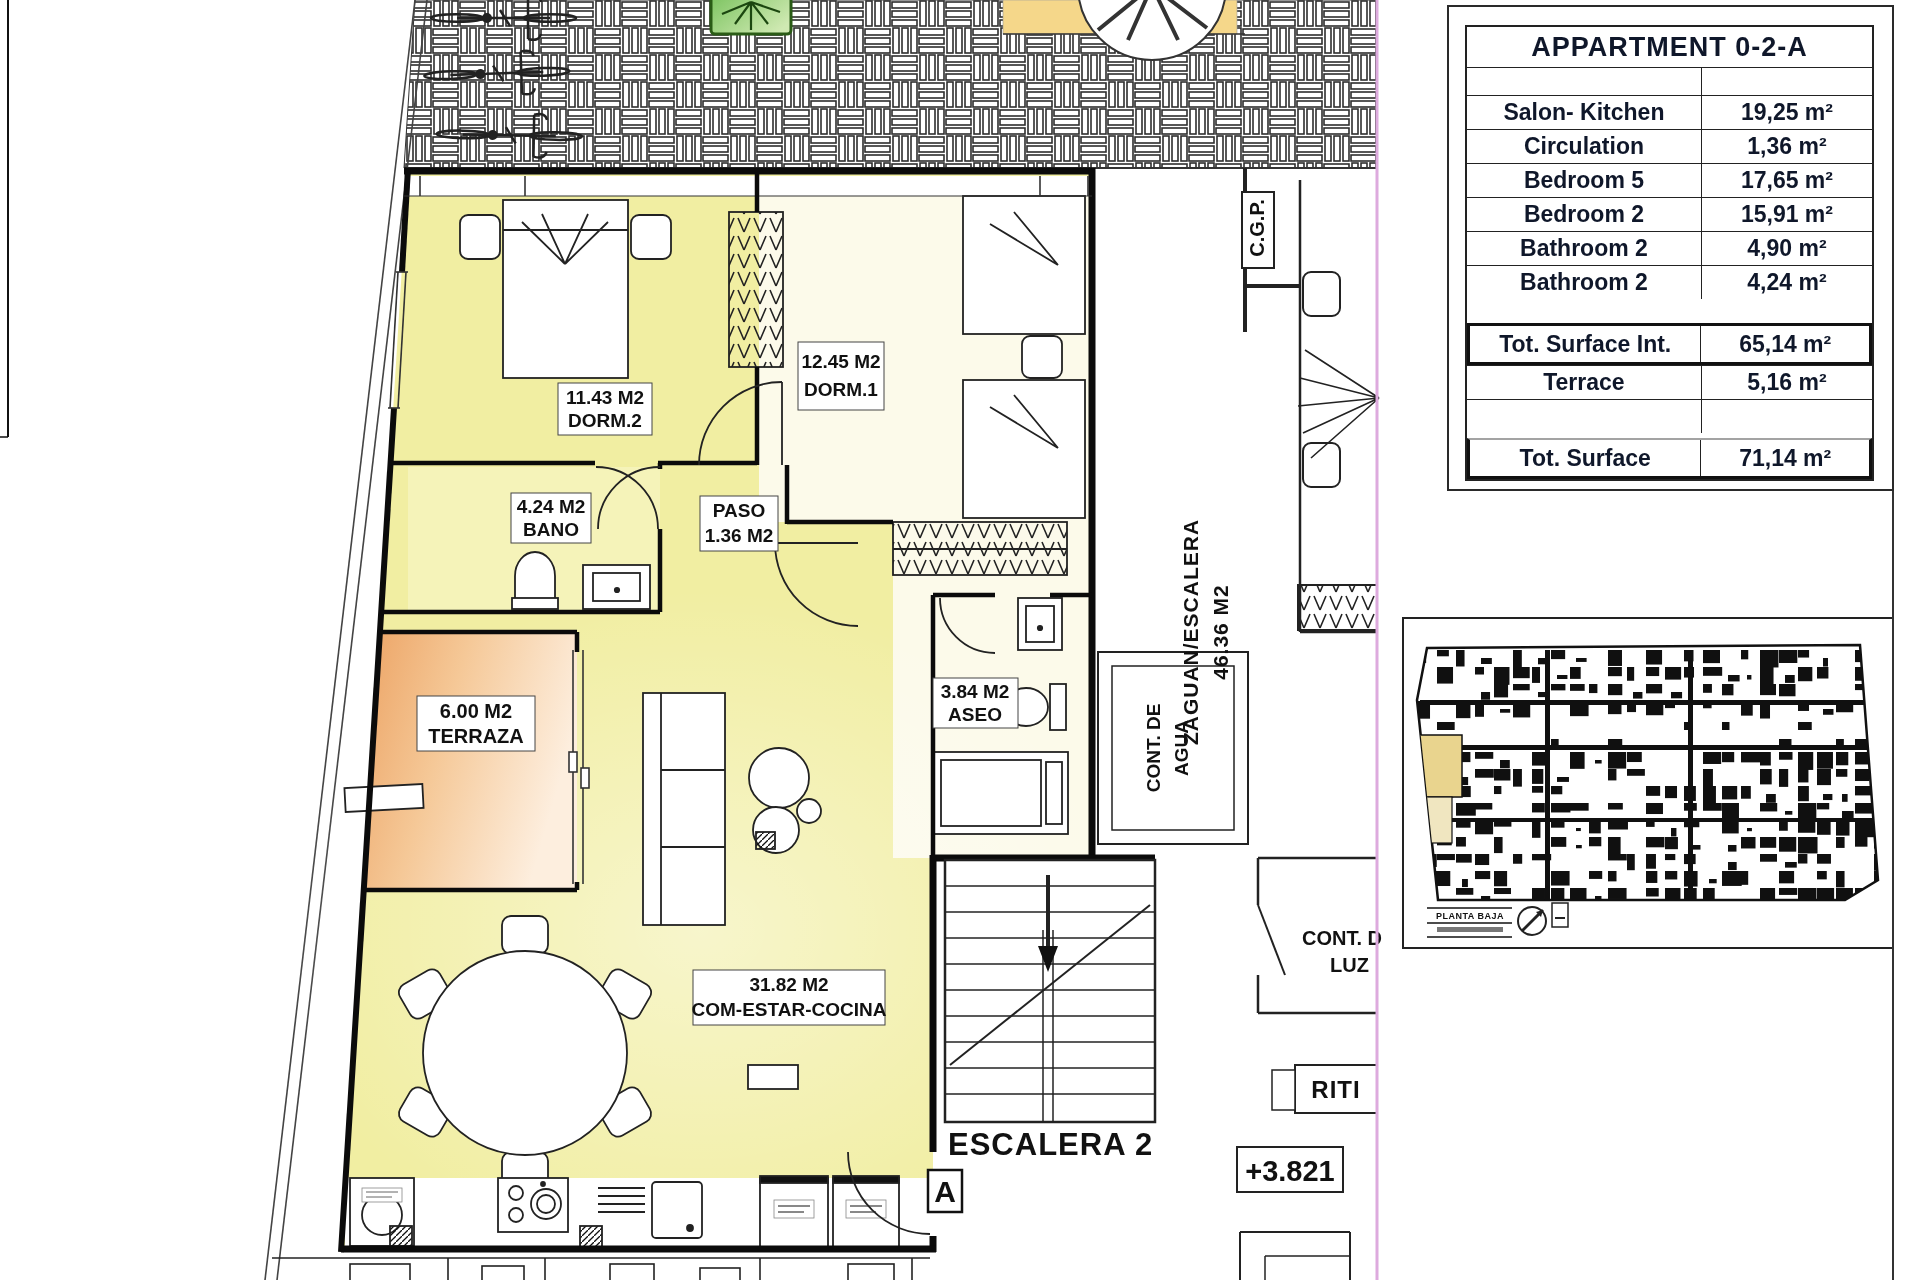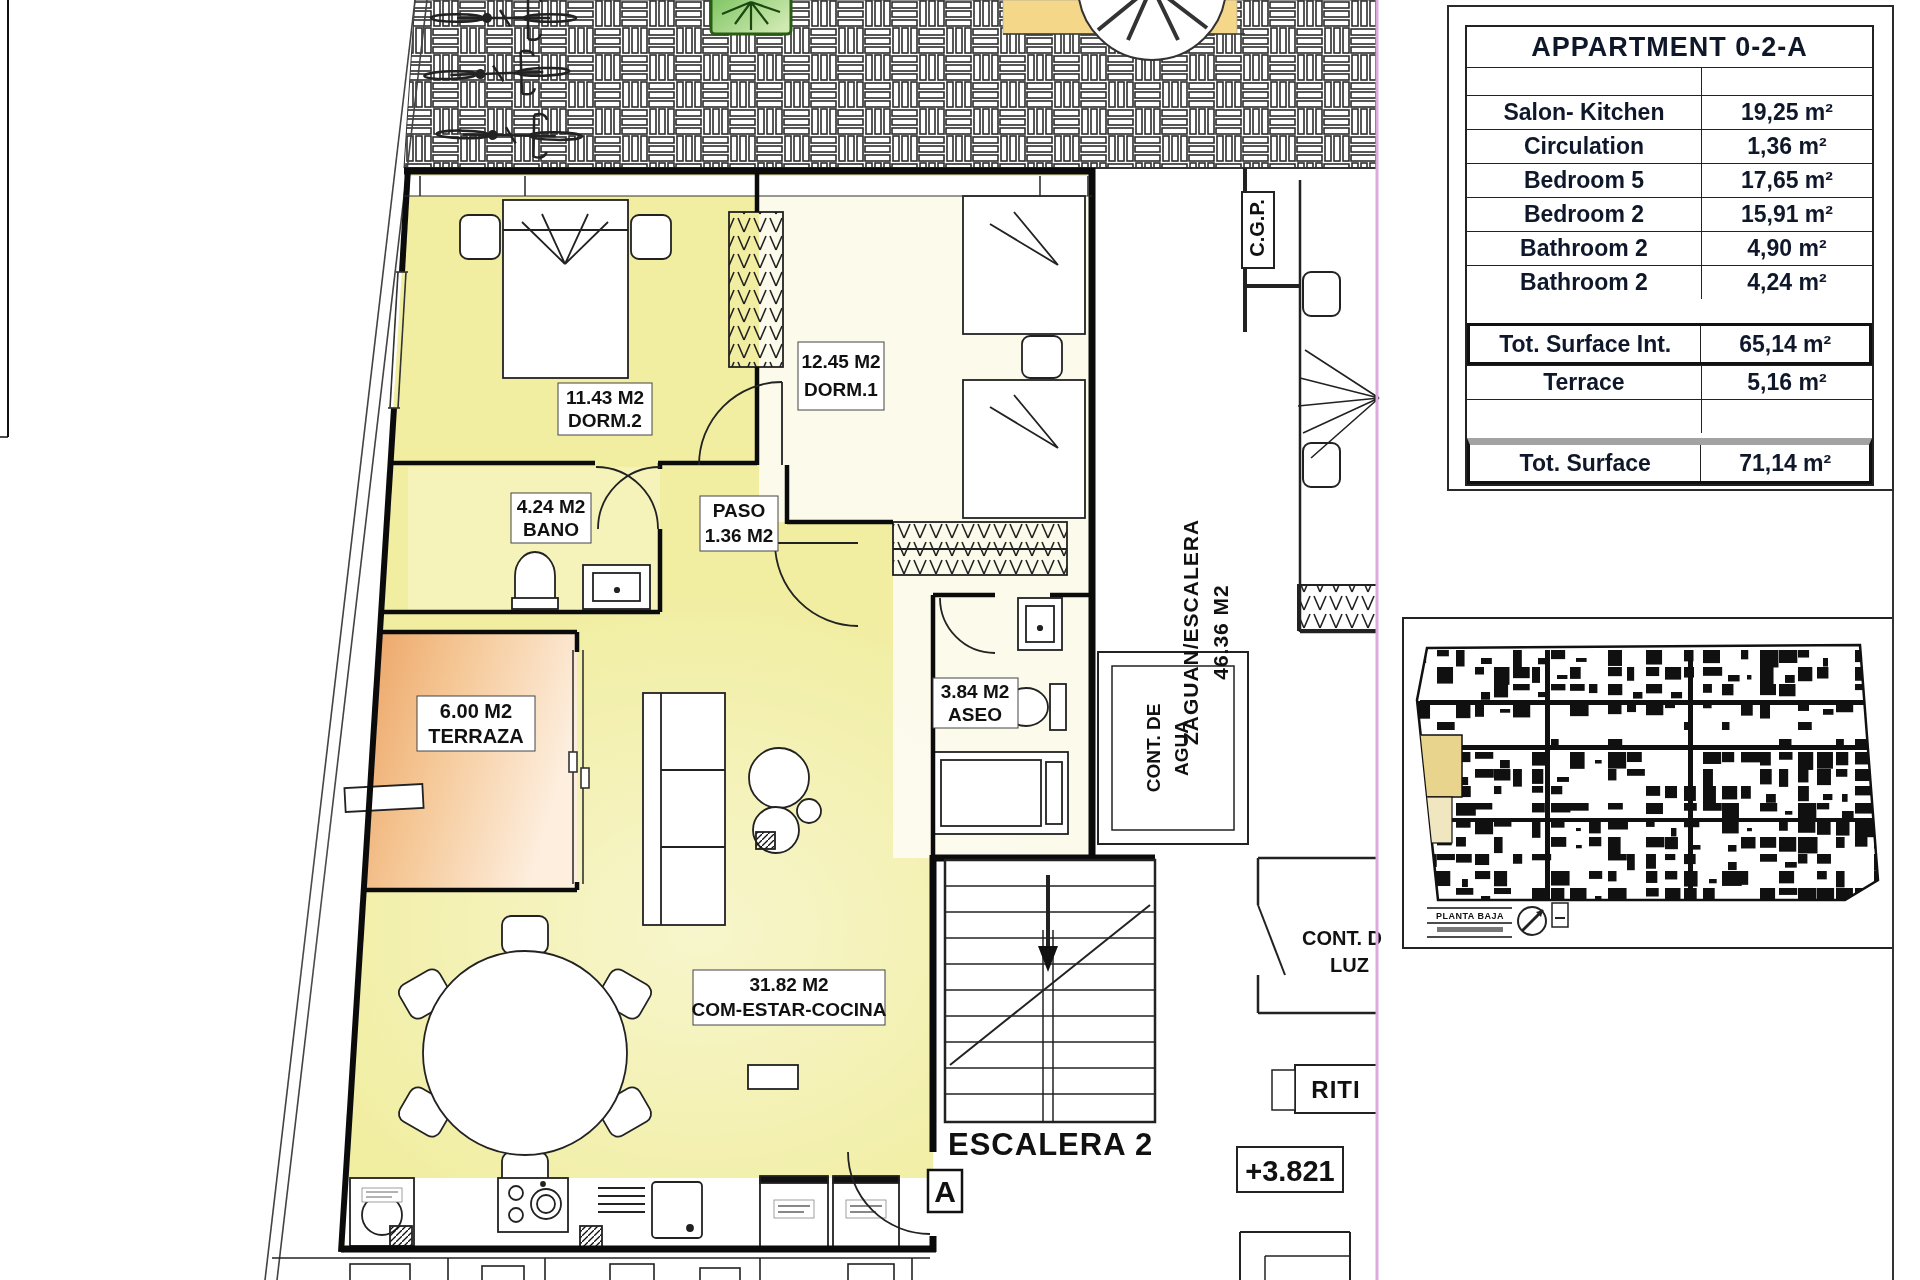--- a/index.html
+++ b/index.html
@@ -21,21 +21,21 @@
   .tbl{position:absolute;left:16px;top:18px;width:405px;border:2px solid #222;}
   .trow{display:flex;align-items:center;border-top:1.5px solid #222;
         font-size:23px;font-weight:700;color:#0f172a;height:33px;}
   .trow:first-child{border-top:none;}
   .trow.title{justify-content:center;height:40px;font-size:27px;letter-spacing:1px;}
   .trow.blank1{height:27px;}
   .trow .lc{width:58%;height:100%;display:flex;align-items:center;justify-content:center;
             border-right:1.5px solid #222;box-sizing:border-box;}
   .trow .vc{width:42%;height:100%;display:flex;align-items:center;justify-content:center;}
   .trow.hl{border:3px solid #111;height:36px;margin-top:24px;}
-  .trow.last{margin-top:5px;border-top:7px solid #a3a3a3;}
+  .trow.last{margin-top:5px;border-top:2px solid #a3a3a3;}
 </style>
 </head>
 <body>
 
 <div id="stage">
 
 <svg id="plan-svg" width="1920" height="1280" viewBox="0 0 1920 1280">
 <defs>
   <pattern id="basket" width="54" height="54" patternUnits="userSpaceOnUse">
     <g fill="#fff" stroke="#2d2d2d" stroke-width="1.6">

